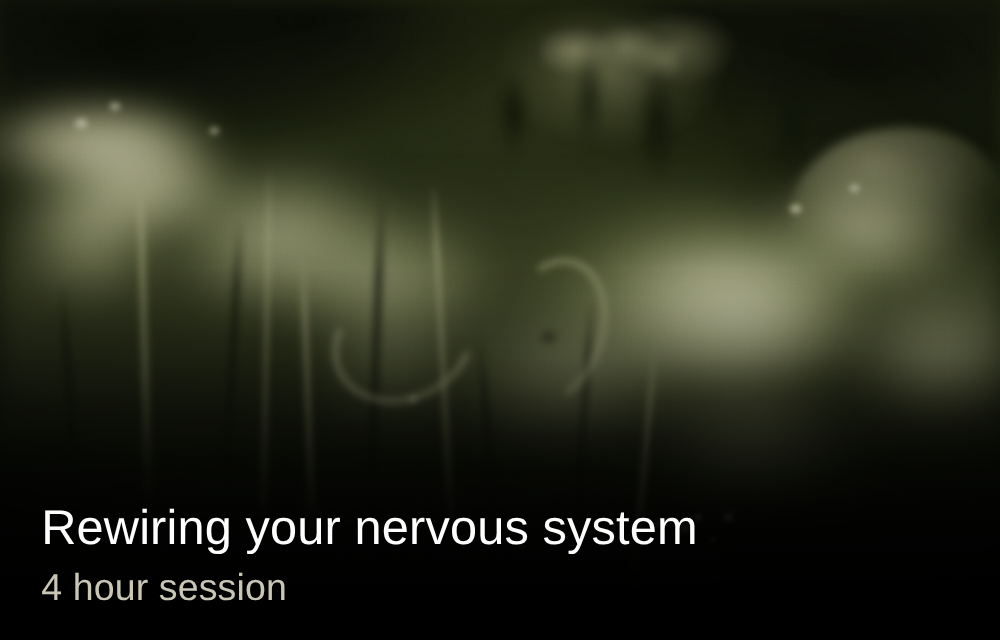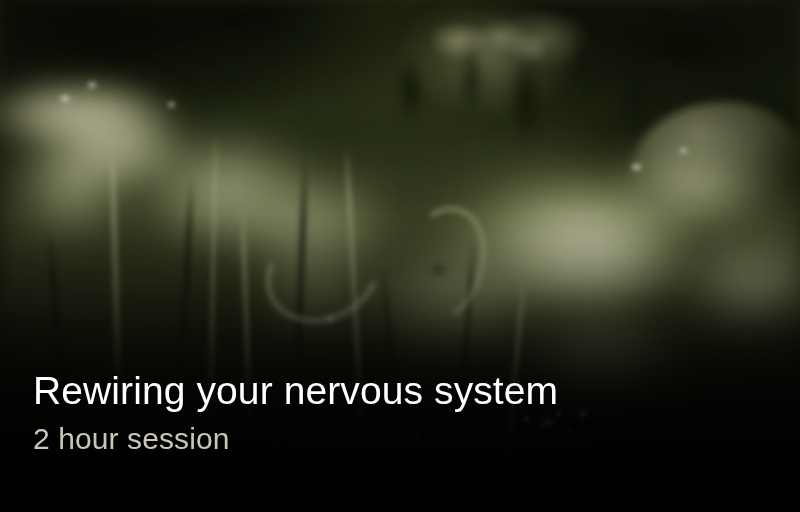--- a/index.html
+++ b/index.html
@@ -287,21 +287,21 @@
         rgba(0,0,0,.82) 72%,
         rgba(0,0,0,.97) 90%,
         #000            100%);
     pointer-events:none;
   }
 
   
   .caption {
     position:absolute;
     left:33px;
-    bottom:56px;
+    bottom:24px;
     z-index:10;
   }
 
   .caption-title {
     display:block;
     font-size:39px;
     line-height:44px;
     font-weight:400;
     letter-spacing:.1px;
     color:#ffffff;
@@ -386,16 +386,16 @@
     <div class="layer-soften"></div>
     <div class="layer-grade"></div>
     <div class="layer-warm"></div>
     <div class="layer-grain"></div>
     <div class="layer-vignette"></div>
     <div class="layer-scrim"></div>
   </div>
 
   <div class="caption">
     <span class="caption-title">Rewiring your nervous system</span>
-    <span class="caption-subtitle">2 hour session</span>
+    <span class="caption-subtitle">4 hour session</span>
   </div>
 
 </div>
 
 </body></html>

